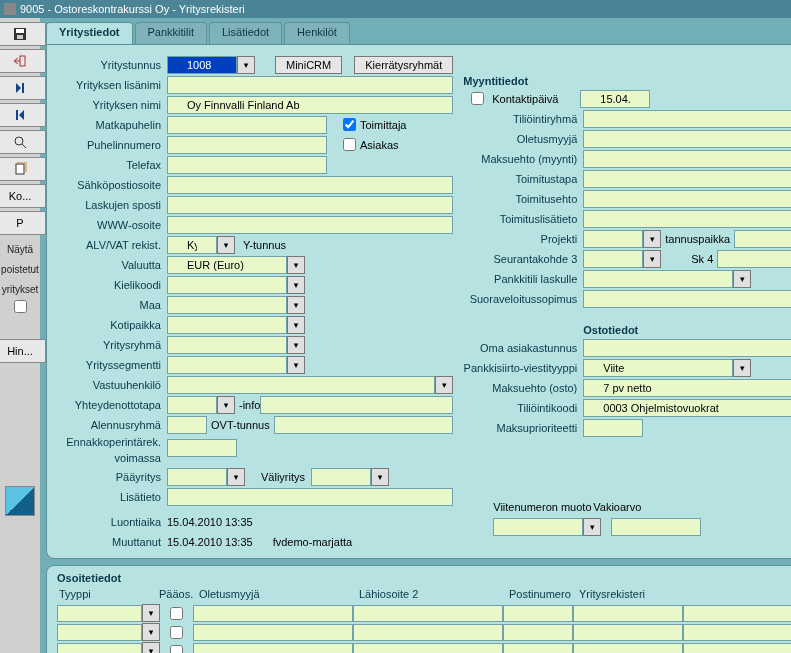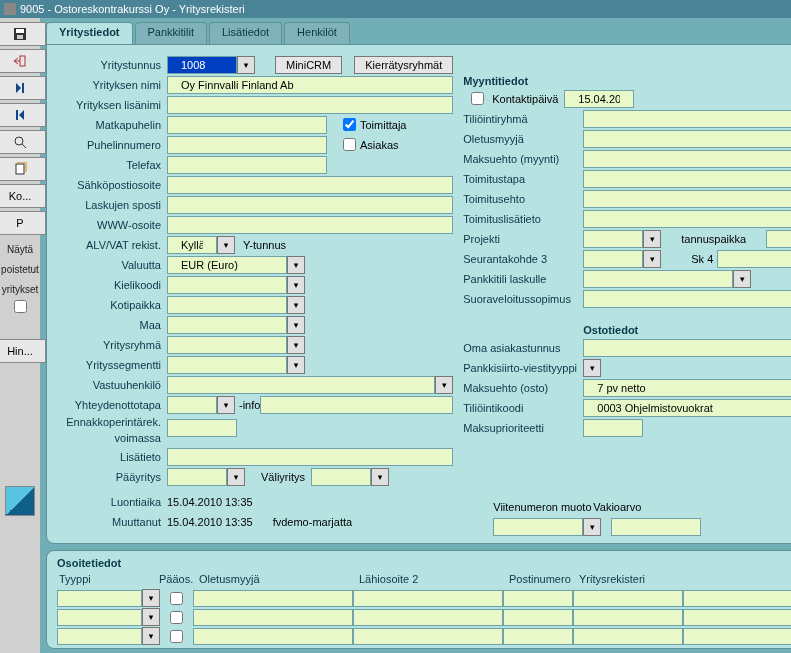--- a/index.html
+++ b/index.html
@@ -13,22 +13,22 @@
 .leftchk { margin-top: 2px; }
 .content { flex: 1; padding: 0 6px 6px 6px; position: relative; }
 .tabs { display: flex; height: 22px; margin-top: 4px; }
 .tab { padding: 3px 12px; background: #7fb3b9; border: 1px solid #5d9298; border-bottom: none; color: #083747; cursor: pointer; margin-right: 2px; border-top-left-radius: 4px; border-top-right-radius: 4px; }
 .tab.active { background: #b7e2e2; font-weight: bold; }
 .panel { background: #b7e2e2; border: 1px solid #5d9298; border-radius: 8px; border-top-left-radius: 0; padding: 10px 10px 6px 10px; }
 .cols { display: flex; gap: 10px; }
 .col { flex: 1; }
 .row { display: flex; align-items: center; height: 19px; margin-bottom: 1px; }
 .lbl { color: #083747; text-align: right; padding-right: 6px; width: 110px; flex-shrink: 0; }
-.lblR { color: #083747; padding-right: 6px; width: 120px; flex-shrink: 0; }
-.fld { background: #e9f8c9; border: 1px solid #6fa3a9; height: 18px; padding: 0 13px; flex: 1; min-width: 0; }
+.lblR { color: #083747; text-align: right; padding-right: 6px; width: 120px; flex-shrink: 0; }
+.fld { background: #e9f8c9; border: 1px solid #6fa3a9; height: 18px; padding: 0 19px; flex: 1; min-width: 0; }
 .fld.sel { background: #0040c0; color: #fff; }
 .ddb { width: 18px; height: 18px; background: #e0e0e0; border: 1px solid #777; display: inline-flex; align-items: center; justify-content: center; flex-shrink: 0; cursor: pointer; }
 .ddb::after { content: "▾"; font-size: 9px; }
 .btn { background: #e6e6e6; border: 1px solid #777; padding: 2px 10px; height: 18px; cursor: pointer; display: inline-flex; align-items: center; justify-content: center; }
 .chk { width: 13px; height: 13px; margin-right: 4px; }
 .sect { color: #083747; font-weight: bold; margin: 2px 0 2px 120px; }
 .grid { background: #b7e2e2; border: 1px solid #5d9298; border-radius: 8px; margin-top: 6px; padding: 6px 10px 2px 10px; }
 .gtitle { color: #083747; font-weight: bold; margin-bottom: 4px; }
 .ghdr { display: flex; color: #083747; font-weight: normal; height: 16px; }
 .gcell { padding: 0 2px; }
@@ -109,26 +109,26 @@
           <div class="row">
             <div class="lbl">Yritystunnus</div>
             <input class="fld sel" style="flex: 0 0 70px;" value="1008">
             <div class="ddb"></div>
             <div style="width:20px"></div>
             <div class="btn">MiniCRM</div>
             <div style="width:12px"></div>
             <div class="btn">Kierrätysryhmät</div>
           </div>
           <div class="row">
+              <div class="lbl">Yrityksen lisänimi</div>
+              <input class="fld" style="">
+            </div>
+          <div class="row">
               <div class="lbl">Yrityksen nimi</div>
               <input class="fld" value="Oy Finnvalli Finland Ab" style="">
-            </div>
-          <div class="row">
-              <div class="lbl">Yrityksen lisänimi</div>
-              <input class="fld" style="">
             </div>
           <div class="row">
             <div class="lbl">Matkapuhelin</div>
             <input class="fld" style="flex: 0 0 160px;">
             <div style="width:12px"></div>
             <input type="checkbox" class="chk" checked="" style="">
             <span>Toimittaja</span>
           </div>
           <div class="row">
             <div class="lbl">Puhelinnumero</div>
@@ -164,26 +164,26 @@
               <div class="lbl">Valuutta</div>
               <input class="fld" style="flex: 0 0 120px;" value="EUR (Euro)">
               <div class="ddb"></div>
             </div>
           <div class="row">
               <div class="lbl">Kielikoodi</div>
               <input class="fld" style="flex: 0 0 120px;">
               <div class="ddb"></div>
             </div>
           <div class="row">
+              <div class="lbl">Maa</div>
+              <input class="fld" style="flex: 0 0 120px;">
+              <div class="ddb"></div>
+            </div>
+          <div class="row">
               <div class="lbl">Kotipaikka</div>
-              <input class="fld" style="flex: 0 0 120px;">
-              <div class="ddb"></div>
-            </div>
-          <div class="row">
-              <div class="lbl">Maa</div>
               <input class="fld" style="flex: 0 0 120px;">
               <div class="ddb"></div>
             </div>
           <div class="row">
               <div class="lbl">Yritysryhmä</div>
               <input class="fld" style="flex: 0 0 120px;">
               <div class="ddb"></div>
             </div>
           <div class="row">
               <div class="lbl">Yrityssegmentti</div>
@@ -193,57 +193,63 @@
           <div class="row">
               <div class="lbl">Vastuuhenkilö</div>
               <input class="fld" style="">
               <div class="ddb"></div>
             </div>
           <div class="row">
             <div class="lbl">Yhteydenottotapa</div>
             <input class="fld" style="flex: 0 0 50px;">
               <div class="ddb"></div>
             <span style="padding:0 0 0 4px">-info</span>
+            <input class="fld" style="">
+          </div>
+          <div class="row">
+            <div class="lbl">Alennusryhmä</div>
+            <input class="fld" style="flex: 0 0 40px;">
+            <span style="padding:0 4px">OVT-tunnus</span>
             <input class="fld" style="">
           </div>
           <div class="row" style="height:15px">
             <div class="lbl" style="line-height:11px">Ennakkoperintärek.</div>
             <input class="fld" style="flex: 0 0 70px; height: 18px; margin-top: 10px;">
           </div>
           <div class="row" style="height:15px">
               <div class="lbl" style="line-height:11px">voimassa</div>
             </div>
           <div class="row">
-              <div class="lbl">Lisätieto</div>
-              <input class="fld" style="">
-            </div>
-          <div class="row">
             <div class="lbl">Pääyritys</div>
             <input class="fld" style="flex: 0 0 60px;">
               <div class="ddb"></div>
             <span style="padding:0 6px 0 16px">Väliyritys</span>
             <input class="fld" style="flex: 0 0 60px;">
               <div class="ddb"></div>
           </div>
+          <div class="row">
+              <div class="lbl">Lisätieto</div>
+              <input class="fld" style="">
+            </div>
           <div class="row" style="margin-top:6px">
             <div class="lbl">Luontiaika</div>
             <span>15.04.2010 13:35</span>
           </div>
           <div class="row">
             <div class="lbl">Muuttanut</div>
             <span>15.04.2010 13:35</span>
             <span style="padding-left:20px">fvdemo-marjatta</span>
           </div>
         </div>
 
         <div class="col">
           <div class="sect" style="margin-left:0;margin-top:20px">Myyntitiedot</div>
           <div class="row">
             <input type="checkbox" class="chk" style="margin: 0px 8px;">
-            <span style="padding-right:6px">Kontaktipäivä</span>
+            <span style="padding-right:22px">Kontaktipäivä</span>
             <input class="fld" style="flex: 0 0 70px;" value="15.04.2010">
           </div>
           <div class="row">
               <div class="lblR">Tiliöintiryhmä</div>
               <input class="fld" style="">
             </div>
           <div class="row">
               <div class="lblR">Oletusmyyjä</div>
               <input class="fld" style="">
             </div>
@@ -260,21 +266,21 @@
               <input class="fld" style="">
             </div>
           <div class="row">
               <div class="lblR">Toimituslisätieto</div>
               <input class="fld" style="">
             </div>
           <div class="row">
             <div class="lblR">Projekti</div>
             <input class="fld" style="flex: 0 0 60px;">
               <div class="ddb"></div>
-            <span style="padding:0 20px">tannuspaikka</span>
+            <span style="padding:0 4px">tannuspaikka</span>
             <input class="fld" style="">
           </div>
           <div class="row">
             <div class="lblR">Seurantakohde 3</div>
             <input class="fld" style="flex: 0 0 60px;">
               <div class="ddb"></div>
             <span style="padding:0 4px 0 30px">Sk 4</span>
             <input class="fld" style="">
           </div>
           <div class="row">
@@ -287,20 +293,21 @@
               <input class="fld" style="">
             </div>
 
           <div class="sect" style="margin-top:16px">Ostotiedot</div>
           <div class="row">
               <div class="lblR">Oma asiakastunnus</div>
               <input class="fld" style="">
             </div>
           <div class="row">
               <div class="lblR">Pankkisiirto-viestityyppi</div>
+              <input class="fld" style="flex: 0 0 150px;" value="Viite">
               <div class="ddb"></div>
             </div>
           <div class="row">
               <div class="lblR">Maksuehto (osto)</div>
               <input class="fld" value="7 pv netto" style="">
             </div>
           <div class="row">
             <div class="lblR">Tiliöintikoodi</div>
             <input class="fld" value="0003 Ohjelmistovuokrat" style="">
             <div style="width:6px"></div>

